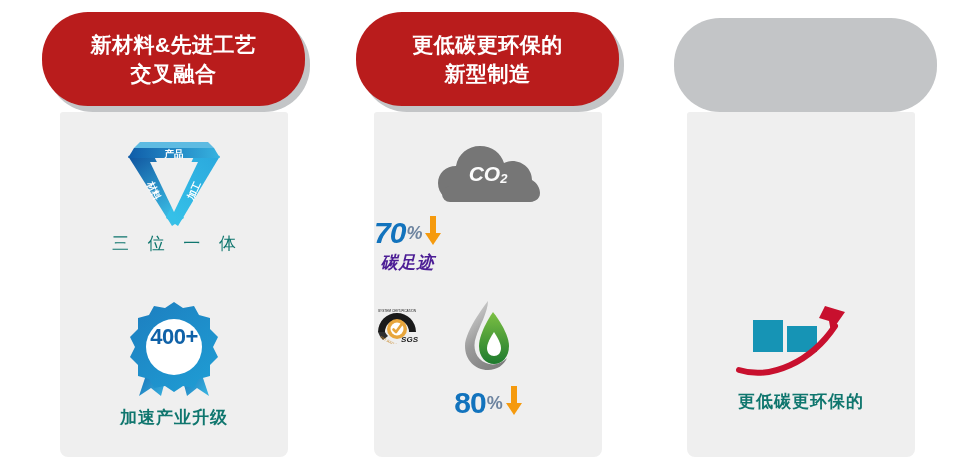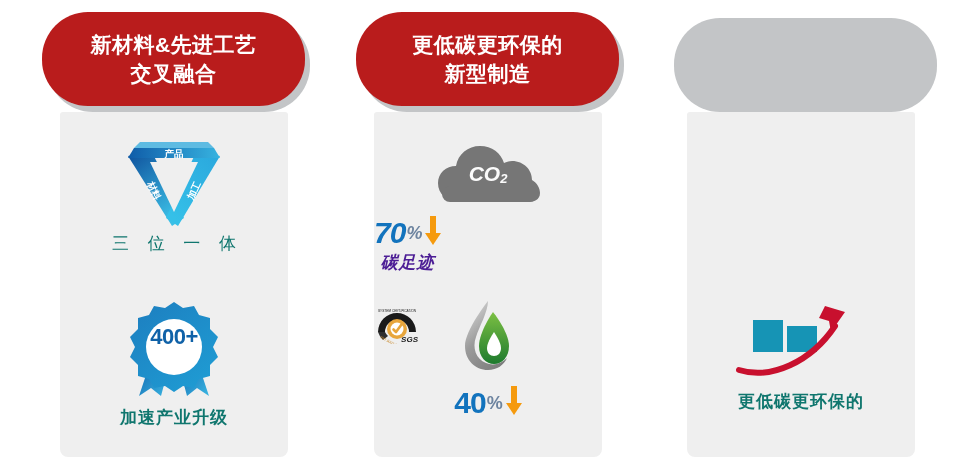--- a/index.html
+++ b/index.html
@@ -249,21 +249,21 @@
                 <stop offset="1" stop-color="#1e7a2e"></stop>
             </linearGradient>
           </defs>
           <path d="M35 3 C35 3 12 32 12 48 C12 62 22 72 35 72 C44 72 51 67 54 60
                    C48 66 40 68 33 65 C23 61 19 50 23 39 C26 29 35 14 35 3 Z" fill="url(#gDrop)"></path>
           <path d="M40 14 C40 14 26 34 26 48 C26 59 33 66 41 66 C49 66 56 59 56 48 C56 34 40 14 40 14 Z" fill="url(#gLeaf)"></path>
           <path d="M41 34 C41 34 34 44 34 50 C34 55 37 58 41 58 C45 58 48 55 48 50 C48 44 41 34 41 34 Z" fill="#ffffff"></path>
         </svg>
       </div>
       <div class="stat-line" style="margin-top:2px;">
-        <span class="stat-num">40</span>
+        <span class="stat-num">80</span>
         <span class="stat-pct">%</span>
         <span class="arrow-down">
           <svg width="16" height="30" viewBox="0 0 16 30">
             <rect x="5" y="0" width="6" height="19" fill="#f59a0e"></rect>
             <path d="M0 17 L16 17 L8 29 Z" fill="#f59a0e"></path>
           </svg>
         </span>
       </div>
     </div>
   </div>

